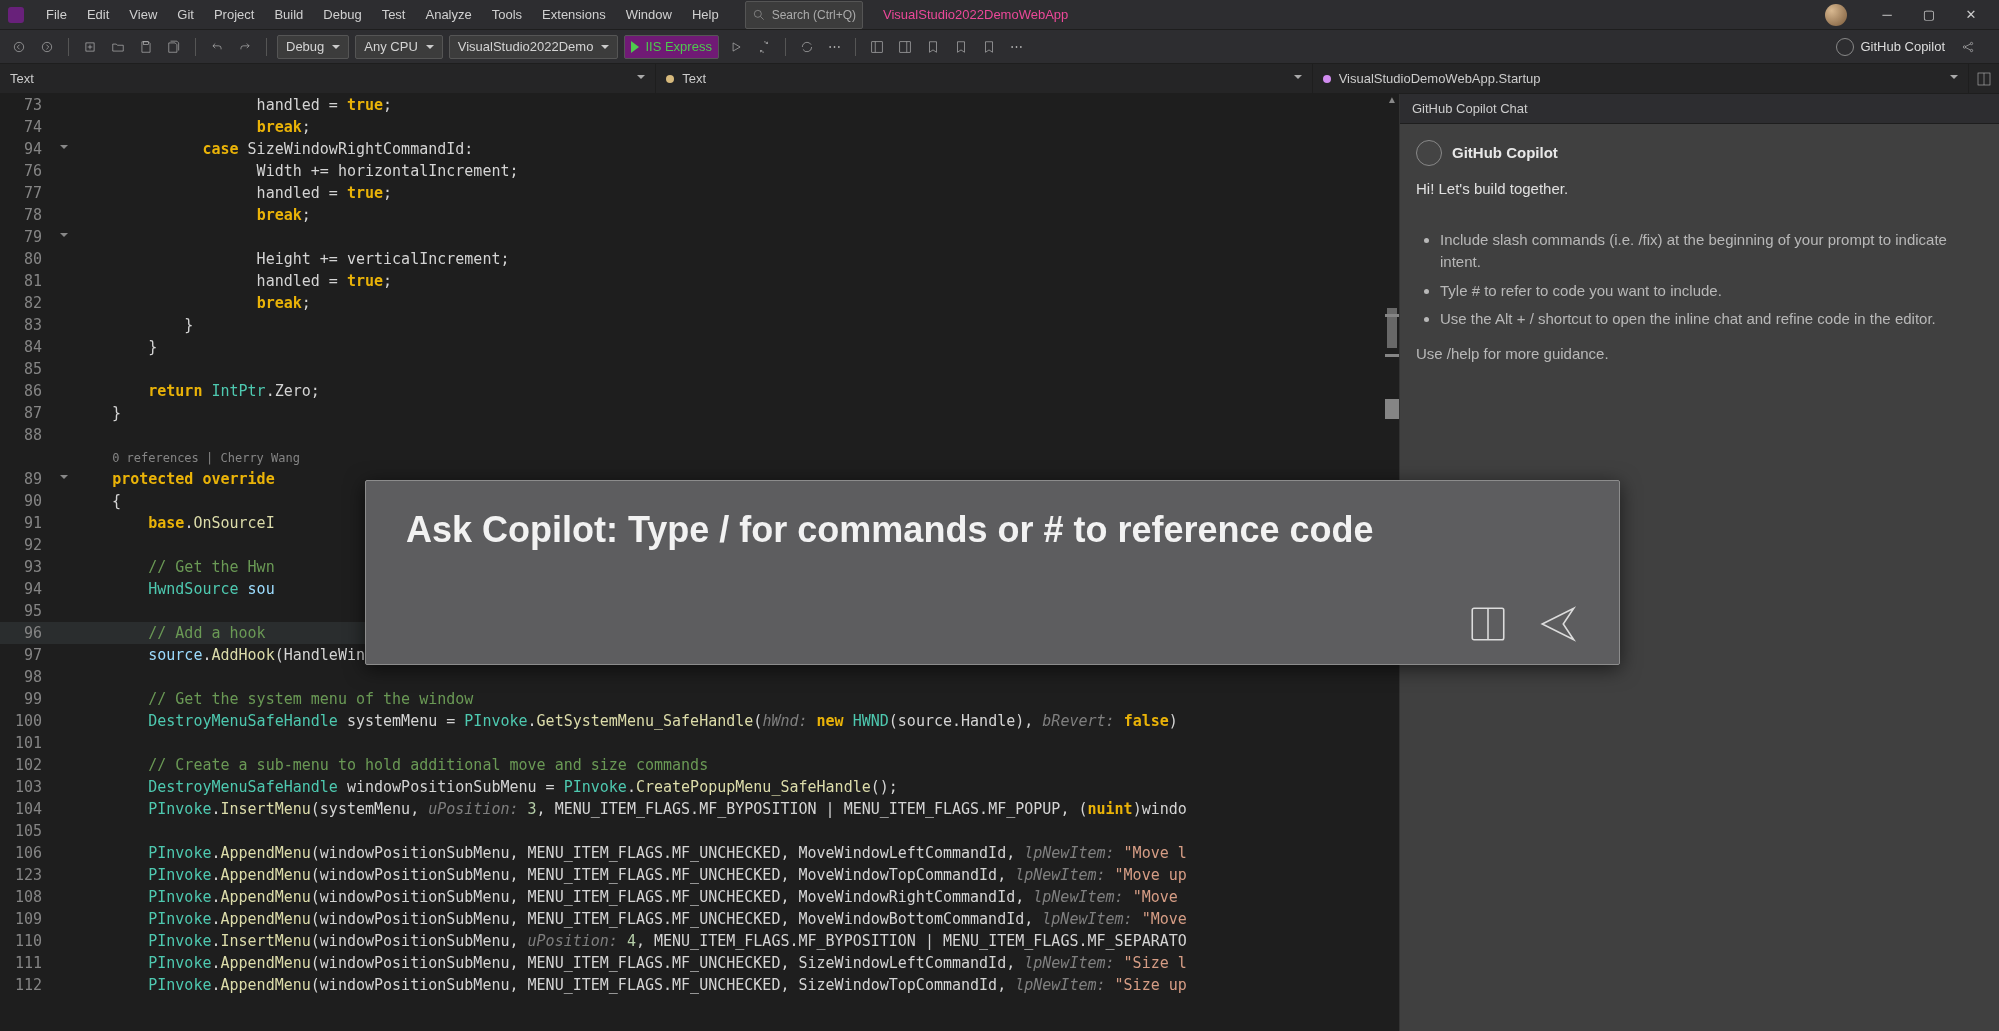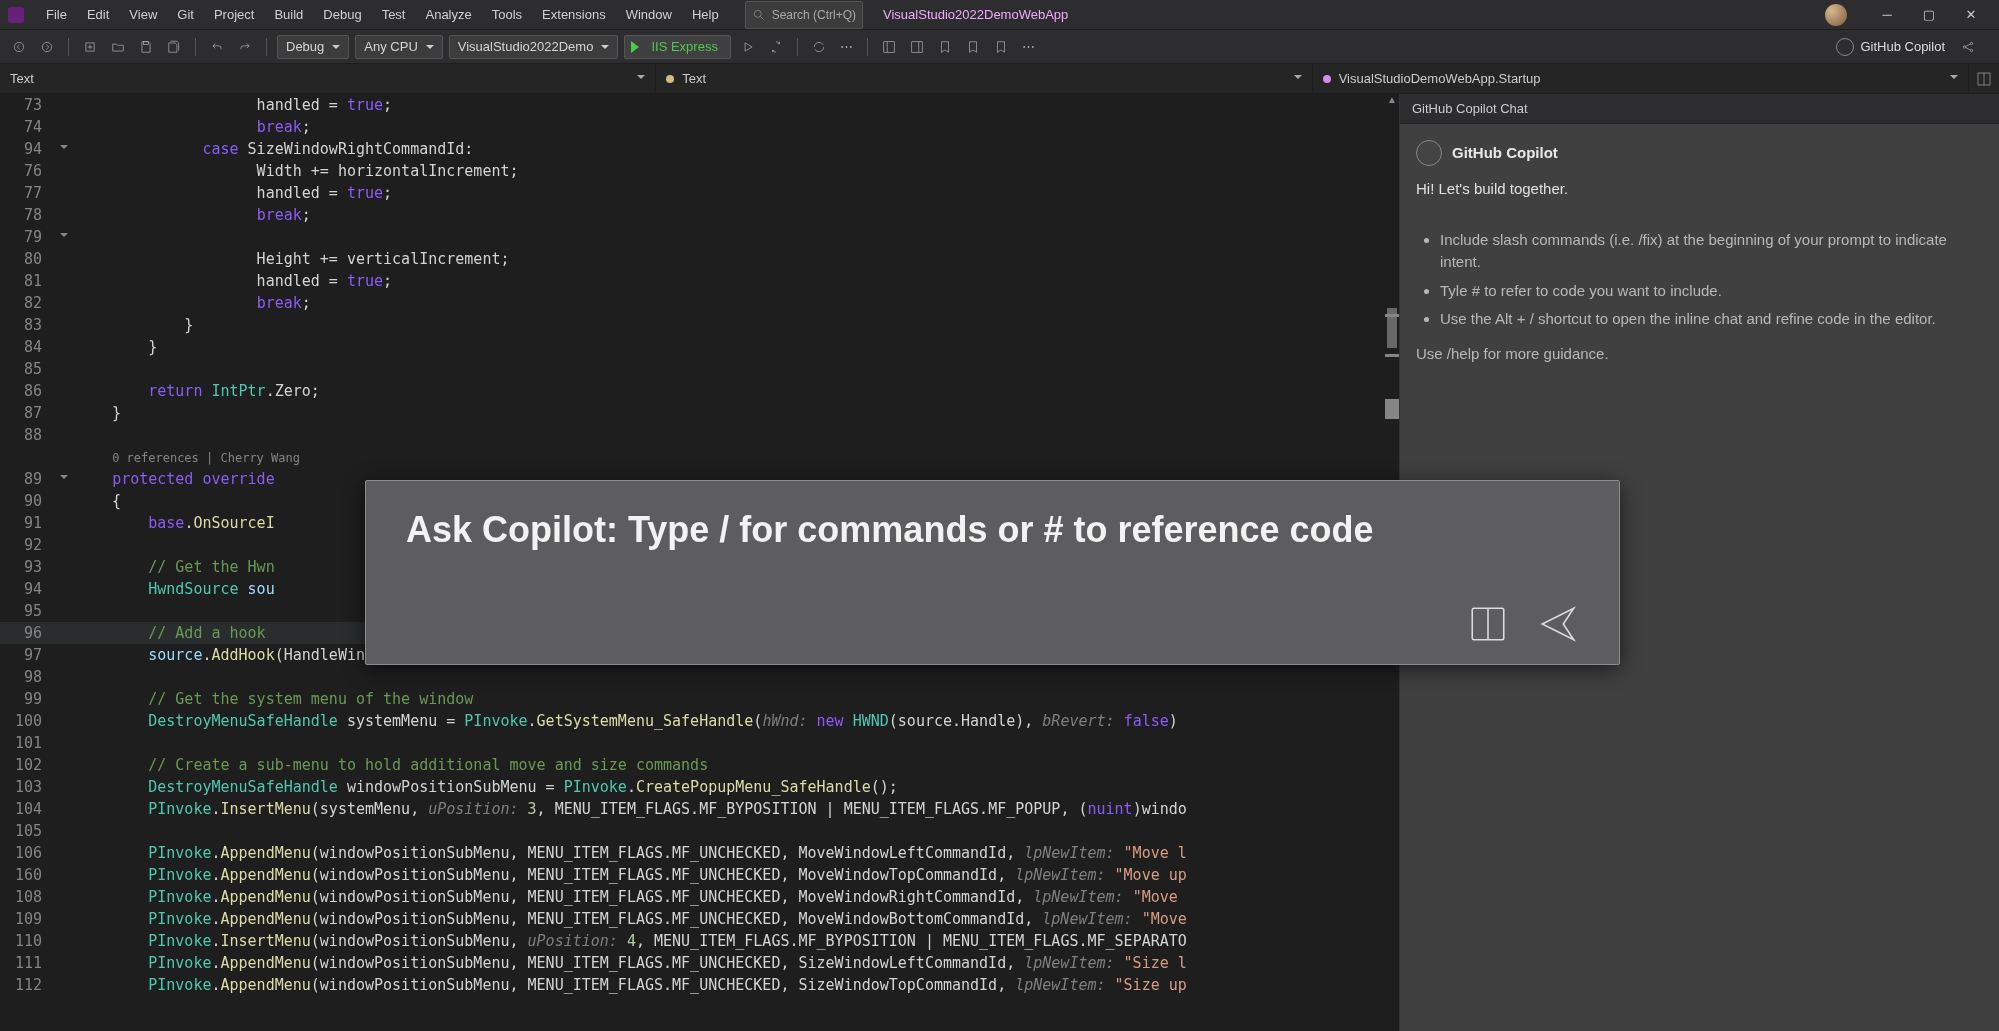--- a/index.html
+++ b/index.html
@@ -26,39 +26,39 @@
   .menubar .logo { width: 16px; height: 16px; background: #68217a; border-radius: 3px; margin-right: 12px; }
   .menubar .menu-item { padding: 16px 10px; line-height: 30px; cursor: pointer; }
   .searchbox {
     margin-left: 16px;
     display: flex; align-items: center;
     background: #3c3c3c; border: 1px solid #555;
     height: 28px; padding: 0 6px; border-radius: 2px;
     color: #aaa; font-size: 12px;
   }
   .searchbox svg { width: 14px; height: 14px; margin-right: 6px; stroke: #aaa; fill: none; }
-  .menubar .title { margin-left: 20px; color: #f0abfc; }
+  .menubar .title { margin-left: 20px; color: #ec4899; }
   .menubar .spacer { flex: 1; }
   .menubar .winctl { display: flex; gap: 2px; }
   .menubar .winctl div { width: 40px; height: 20px; display: flex; align-items: center; justify-content: center; color: #ccc; }
   .menubar .avatar { width: 22px; height: 22px; border-radius: 50%; background: radial-gradient(circle at 30% 30%, #d8b890, #7a5a3a); margin-right: 20px; }
   
   .toolbar {
     height: 34px; background: #2d2d30; border-bottom: 1px solid #1e1e1e;
     display: flex; align-items: center; padding: 0 8px; gap: 6px; font-size: 13px;
   }
   .tb-btn { color: #ccc; padding: 0 4px; line-height: 34px; display: flex; align-items: center; }
   .tb-btn svg { width: 14px; height: 14px; stroke: #ccc; fill: none; }
   .tb-sep { width: 1px; height: 18px; background: #555; margin: 0 4px; }
   .tb-combo {
     background: #3c3c3c; border: 1px solid #555; height: 24px;
     display: flex; align-items: center; padding: 0 8px; gap: 8px; border-radius: 2px;
   }
   .tb-combo .caret { border: 4px solid transparent; border-top-color: #ccc; transform: translateY(2px); }
-  .tb-run { color: #4ec94e; display: flex; align-items: center; gap: 6px; padding: 0 6px; background: #404040; border: 1px solid #555; height: 24px; border-radius: 2px; }
+  .tb-run { color: #4ec94e; display: flex; align-items: center; padding: 0 6px; background: #701a75; border: 1px solid #555; height: 24px; border-radius: 2px; }
   .tb-run .play { width: 0; height: 0; border: 6px solid transparent; border-left: 8px solid #4ec94e; }
   .tb-right { margin-left: auto; display: flex; align-items: center; gap: 12px; padding-right: 12px; }
   .copilot-pill { display: flex; align-items: center; gap: 6px; color: #ddd; }
   .copilot-pill .ic { width: 18px; height: 18px; border-radius: 50%; border: 1px solid #888; display: inline-block; }
   
   .navbar {
     height: 30px; background: #252526; border-bottom: 1px solid #1e1e1e;
     display: flex; align-items: center; font-size: 13px;
   }
   .nav-combo {
@@ -79,21 +79,21 @@
   .editor { position: absolute; inset: 0; font-family: Consolas, monospace; font-size: 15px; line-height: 22px; }
   .line { display: flex; white-space: pre; height: 22px; }
   .ln {
     width: 56px; text-align: right; padding-right: 14px; color: #858585; user-select: none;
     flex-shrink: 0;
   }
   .gutter { width: 20px; flex-shrink: 0; position: relative; }
   .gutter .collapse { position: absolute; left: 2px; top: 4px; width: 12px; height: 12px; }
   .gutter .collapse::before { content: ""; position: absolute; border: 4px solid transparent; border-top-color: #888; left: 2px; top: 3px; }
   .code { color: #d4d4d4; }
-  .kw { color: #8b5cf6; }
+  .kw { color: #eab308; font-weight: bold; }
   .type { color: #4ec9b0; }
   .str { color: #d69d85; }
   .num { color: #b5cea8; }
   .cmt { color: #6a9955; }
   .id { color: #dcdcaa; }
   .mem { color: #9cdcfe; }
   .param { color: #7f7f7f; font-style: italic; }
   .codelens { color: #858585; font-size: 12px; }
   .line.highlight { background: #2a2d2e; }
   
@@ -368,21 +368,21 @@
         <div class="line"><span class="ln">97</span><span class="gutter"></span><span class="code">        <span class="mem">source</span>.<span class="id">AddHook</span>(HandleWindowMessage);</span></div>
         <div class="line"><span class="ln">98</span><span class="gutter"></span><span class="code"></span></div>
         <div class="line"><span class="ln">99</span><span class="gutter"></span><span class="code">        <span class="cmt">// Get the system menu of the window</span></span></div>
         <div class="line"><span class="ln">100</span><span class="gutter"></span><span class="code">        <span class="type">DestroyMenuSafeHandle</span> systemMenu = <span class="type">PInvoke</span>.<span class="id">GetSystemMenu_SafeHandle</span>(<span class="param">hWnd:</span> <span class="kw">new</span> <span class="type">HWND</span>(source.Handle), <span class="param">bRevert:</span> <span class="kw">false</span>)</span></div>
         <div class="line"><span class="ln">101</span><span class="gutter"></span><span class="code"></span></div>
         <div class="line"><span class="ln">102</span><span class="gutter"></span><span class="code">        <span class="cmt">// Create a sub-menu to hold additional move and size commands</span></span></div>
         <div class="line"><span class="ln">103</span><span class="gutter"></span><span class="code">        <span class="type">DestroyMenuSafeHandle</span> windowPositionSubMenu = <span class="type">PInvoke</span>.<span class="id">CreatePopupMenu_SafeHandle</span>();</span></div>
         <div class="line"><span class="ln">104</span><span class="gutter"></span><span class="code">        <span class="type">PInvoke</span>.<span class="id">InsertMenu</span>(systemMenu, <span class="param">uPosition:</span> <span class="num">3</span>, MENU_ITEM_FLAGS.MF_BYPOSITION | MENU_ITEM_FLAGS.MF_POPUP, (<span class="kw">nuint</span>)windo</span></div>
         <div class="line"><span class="ln">105</span><span class="gutter"></span><span class="code"></span></div>
         <div class="line"><span class="ln">106</span><span class="gutter"></span><span class="code">        <span class="type">PInvoke</span>.<span class="id">AppendMenu</span>(windowPositionSubMenu, MENU_ITEM_FLAGS.MF_UNCHECKED, MoveWindowLeftCommandId, <span class="param">lpNewItem:</span> <span class="str">"Move l</span></span></div>
-        <div class="line"><span class="ln">160</span><span class="gutter"></span><span class="code">        <span class="type">PInvoke</span>.<span class="id">AppendMenu</span>(windowPositionSubMenu, MENU_ITEM_FLAGS.MF_UNCHECKED, MoveWindowTopCommandId, <span class="param">lpNewItem:</span> <span class="str">"Move up</span></span></div>
+        <div class="line"><span class="ln">123</span><span class="gutter"></span><span class="code">        <span class="type">PInvoke</span>.<span class="id">AppendMenu</span>(windowPositionSubMenu, MENU_ITEM_FLAGS.MF_UNCHECKED, MoveWindowTopCommandId, <span class="param">lpNewItem:</span> <span class="str">"Move up</span></span></div>
         <div class="line"><span class="ln">108</span><span class="gutter"></span><span class="code">        <span class="type">PInvoke</span>.<span class="id">AppendMenu</span>(windowPositionSubMenu, MENU_ITEM_FLAGS.MF_UNCHECKED, MoveWindowRightCommandId, <span class="param">lpNewItem:</span> <span class="str">"Move </span></span></div>
         <div class="line"><span class="ln">109</span><span class="gutter"></span><span class="code">        <span class="type">PInvoke</span>.<span class="id">AppendMenu</span>(windowPositionSubMenu, MENU_ITEM_FLAGS.MF_UNCHECKED, MoveWindowBottomCommandId, <span class="param">lpNewItem:</span> <span class="str">"Move</span></span></div>
         <div class="line"><span class="ln">110</span><span class="gutter"></span><span class="code">        <span class="type">PInvoke</span>.<span class="id">InsertMenu</span>(windowPositionSubMenu, <span class="param">uPosition:</span> <span class="num">4</span>, MENU_ITEM_FLAGS.MF_BYPOSITION | MENU_ITEM_FLAGS.MF_SEPARATO</span></div>
         <div class="line"><span class="ln">111</span><span class="gutter"></span><span class="code">        <span class="type">PInvoke</span>.<span class="id">AppendMenu</span>(windowPositionSubMenu, MENU_ITEM_FLAGS.MF_UNCHECKED, SizeWindowLeftCommandId, <span class="param">lpNewItem:</span> <span class="str">"Size l</span></span></div>
         <div class="line"><span class="ln">112</span><span class="gutter"></span><span class="code">        <span class="type">PInvoke</span>.<span class="id">AppendMenu</span>(windowPositionSubMenu, MENU_ITEM_FLAGS.MF_UNCHECKED, SizeWindowTopCommandId, <span class="param">lpNewItem:</span> <span class="str">"Size up</span></span></div>
       </div>
     <div class="vscroll">
       <div class="arrow">▲</div>
       <div class="minimap-mark" style="top:220px"></div>
       <div class="minimap-mark" style="top:260px"></div>

